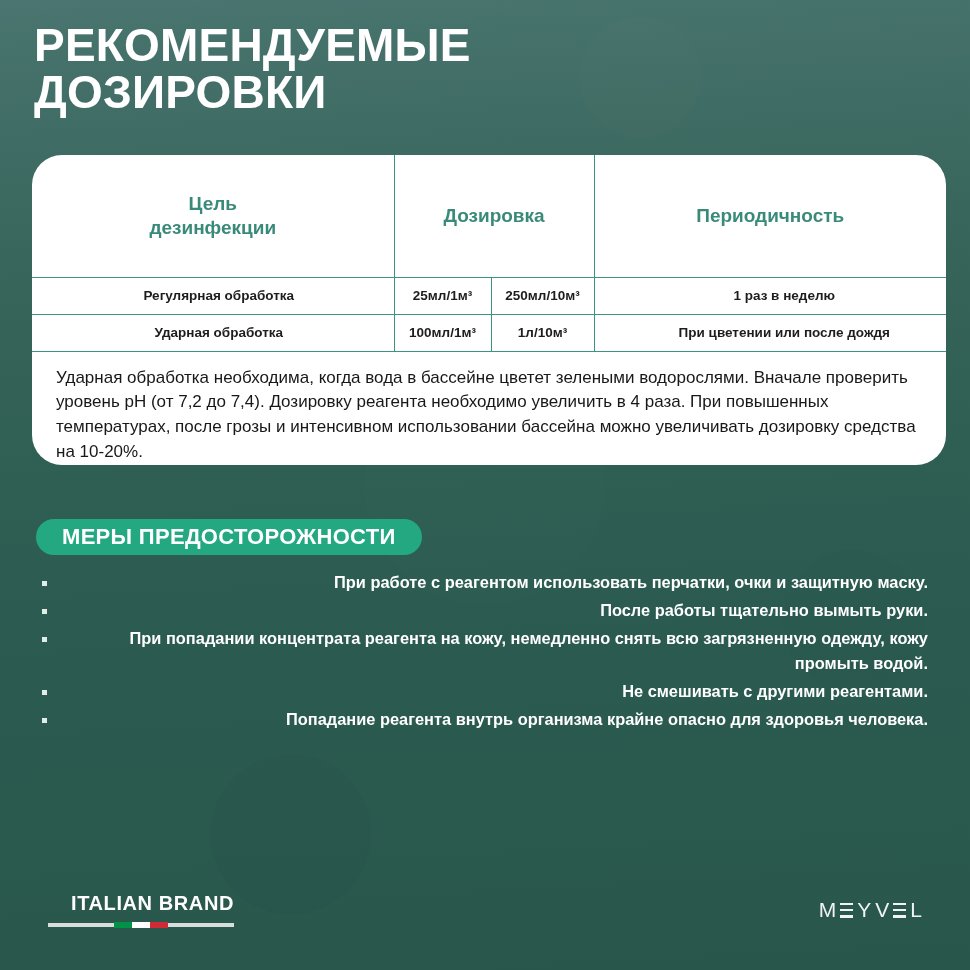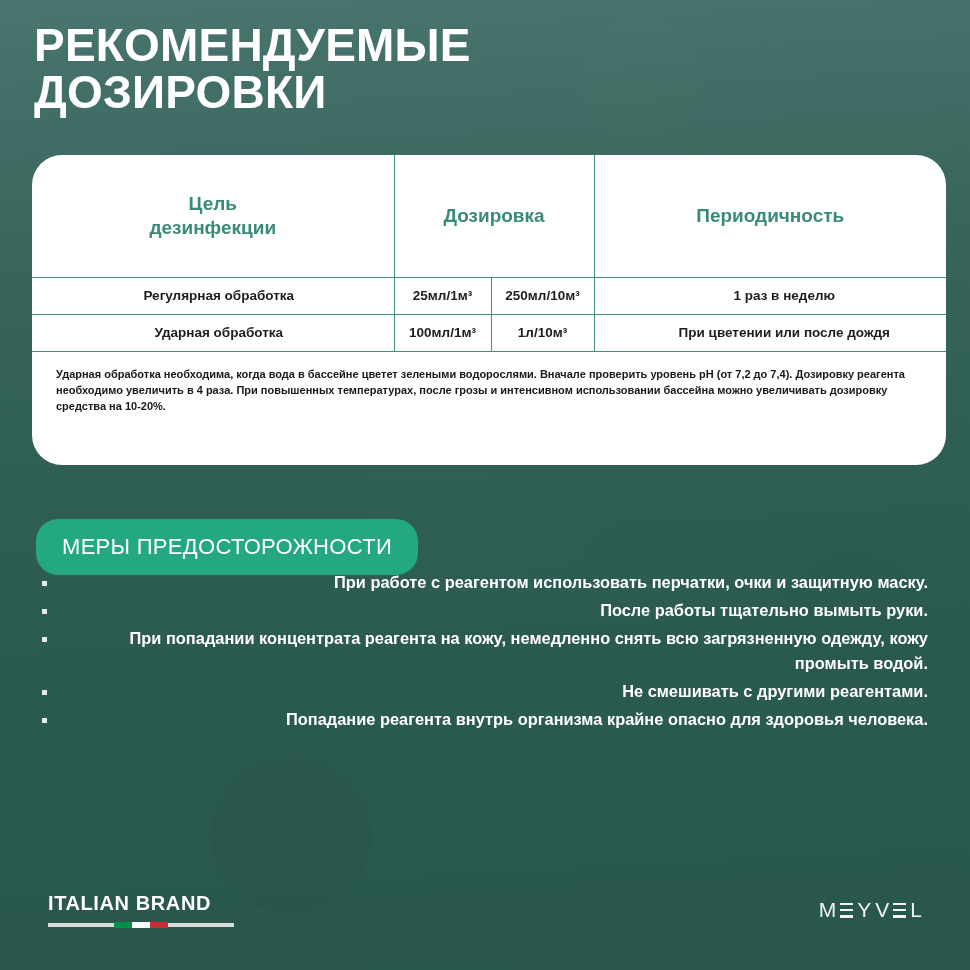--- a/index.html
+++ b/index.html
@@ -101,41 +101,41 @@
   .dose-table tbody td.cell-period { border-right: none; padding-left: 28px; }
 
   .col-w-target  { width: 362px; }
   .col-w-dose-a  { width: 97px;  }
   .col-w-dose-b  { width: 103px; }
   .col-w-period  { width: 352px; }
 
   
   .card-note {
     padding: 14px 24px 0 24px;
-    font-size: 11px;
-    font-weight: 700;
+    font-size: 17px;
+    font-weight: 400;
     line-height: 1.47;
     color: #17181a;
     text-align: left;
   }
 
   
   .precaution-badge {
     position: absolute;
     left: 36px;
     top: 519px;
-    height: 56px;
+    height: 36px;
     padding: 0 26px;
     display: flex;
     align-items: center;
     background: #23a882;
     border-radius: 22px;
     color: #ffffff;
     font-size: 22px;
-    font-weight: 400;
+    font-weight: 700;
     letter-spacing: 0.3px;
     text-transform: uppercase;
   }
 
   
   .precaution-list {
     position: absolute;
     left: 38px;
     top: 570px;
     width: 890px;
@@ -169,21 +169,21 @@
     left: 48px;
     bottom: 42px;
     width: 186px;
   }
 
   .footer-brand-text {
     font-size: 20px;
     font-weight: 700;
     letter-spacing: 0.6px;
     color: #ffffff;
-    text-align: left;
+    text-align: right;
   }
 
   .flag-bar {
     margin-top: 7px;
     display: flex;
     align-items: center;
     height: 6px;
   }
   .flag-rule {
     flex: 1;

